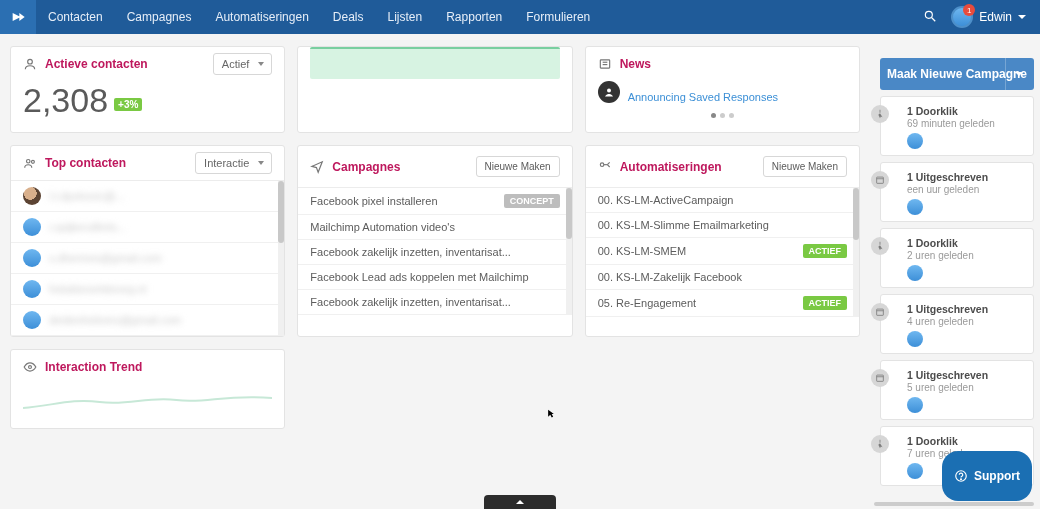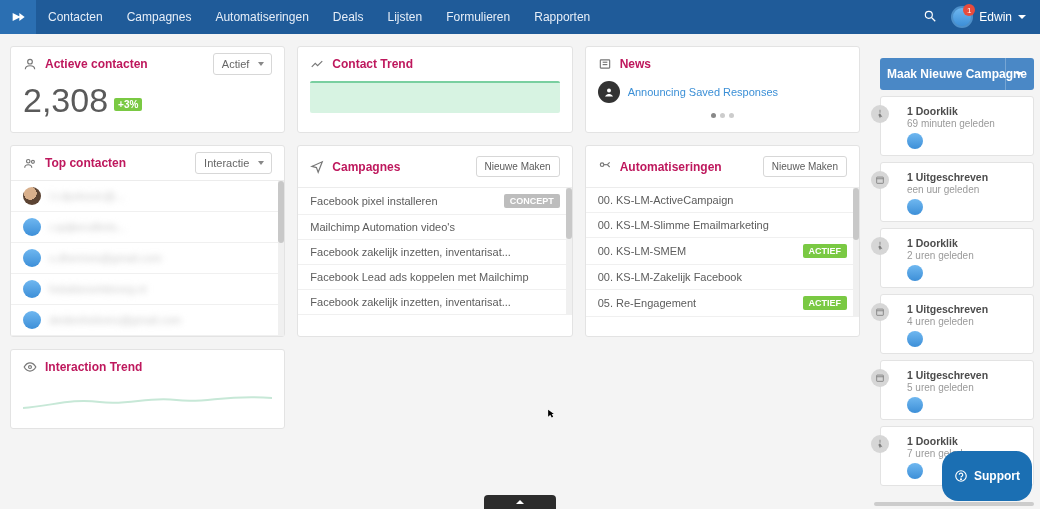--- a/index.html
+++ b/index.html
@@ -28,21 +28,21 @@
   .dropdown{border:1px solid #d7d7d7;border-radius:3px;padding:4px 22px 4px 8px;font-size:11px;color:#666;position:relative;cursor:pointer;background:#fff;}
   .dropdown::after{content:"";position:absolute;right:7px;top:50%;transform:translateY(-50%);border-left:3px solid transparent;border-right:3px solid transparent;border-top:4px solid #888;}
   
   .big-number{font-size:34px;font-weight:300;color:#5a5a5a;padding:0 12px 12px;display:flex;align-items:center;gap:6px;}
   .pct-badge{background:#7ac943;color:#fff;font-size:10px;font-weight:600;padding:1px 4px;border-radius:2px;position:relative;top:4px;}
   
   .mini-chart{margin:0 12px 12px;height:32px;background:linear-gradient(#d7f3e2,#d7f3e2);border-radius:2px;border-top:2px solid #79cfa0;}
   .mini-chart.light{background:#fff;border:none;position:relative;height:32px;}
   .mini-chart.light svg{width:100%;height:100%;}
   
-  .news-body{display:flex;align-items:center;gap:8px;padding:0 12px 10px;}
+  .news-body{display:flex;align-items:flex-end;gap:8px;padding:0 12px 10px;}
   .news-av{width:22px;height:22px;border-radius:50%;background:#333;display:flex;align-items:center;justify-content:center;color:#fff;font-size:11px;}
   .news-link{color:#3b8fd6;font-size:11px;cursor:pointer;}
   .news-dots{display:flex;gap:4px;justify-content:center;padding-bottom:8px;}
   .news-dot{width:5px;height:5px;border-radius:50%;background:#ccc;}
   .news-dot.active{background:#888;}
   
   .btn-ghost{border:1px solid #d7d7d7;background:#fff;padding:4px 8px;font-size:10px;color:#5b5b5b;border-radius:3px;cursor:pointer;}
   .list{border-top:1px solid #ececec;position:relative;}
   .list-row{display:flex;align-items:center;padding:6px 12px;border-bottom:1px solid #f0f0f0;font-size:11px;color:#5c5c5c;gap:8px;cursor:pointer;}
   .mini-av{width:18px;height:18px;border-radius:50%;background:linear-gradient(#6fb7f0,#3d8fd8);}
@@ -81,22 +81,22 @@
     <svg viewBox="0 0 24 24">
         <path d="M4 6 L16 12 L4 18 Z M14 6 L22 12 L14 18 Z"></path>
       </svg>
   </div>
   <div class="nav-items" id="nav-items">
       <div class="nav-item">Contacten</div>
       <div class="nav-item">Campagnes</div>
       <div class="nav-item">Automatiseringen</div>
       <div class="nav-item">Deals</div>
       <div class="nav-item">Lijsten</div>
+      <div class="nav-item">Rapporten</div>
       <div class="nav-item">Formulieren</div>
-      <div class="nav-item">Rapporten</div>
     </div>
   <div class="nav-fill"></div>
   <div class="nav-right">
     <span class="nav-search">
       <svg width="14" height="14" viewBox="0 0 24 24" fill="none" stroke="currentColor" stroke-width="2">
           <circle cx="10" cy="10" r="6"></circle>
           <line x1="15" y1="15" x2="21" y2="21"></line>
         </svg>
     </span>
     <div class="nav-user">
@@ -123,26 +123,20 @@
           <span class="dropdown">Actief</span>
         </div>
       </div>
       <div class="big-number">
         <span>2,308</span>
         <span class="pct-badge">+3%</span>
       </div>
     </div>
 
     <div class="card">
-      <div class="card-hd">
-        <svg class="hd-icon" viewBox="0 0 24 24" fill="none" stroke="currentColor" stroke-width="2">
-            <path d="M3 17 L9 11 L13 15 L21 7"></path>
-          </svg>
-        <span class="title">Contact Trend</span>
-      </div>
       <div class="mini-chart"></div>
     </div>
 
     <div class="card">
       <div class="card-hd">
         <svg class="hd-icon" viewBox="0 0 24 24" fill="none" stroke="currentColor" stroke-width="2">
             <rect x="4" y="5" width="16" height="14" rx="1"></rect>
             <line x1="8" y1="9" x2="16" y2="9"></line>
             <line x1="8" y1="13" x2="16" y2="13"></line>
           </svg>

